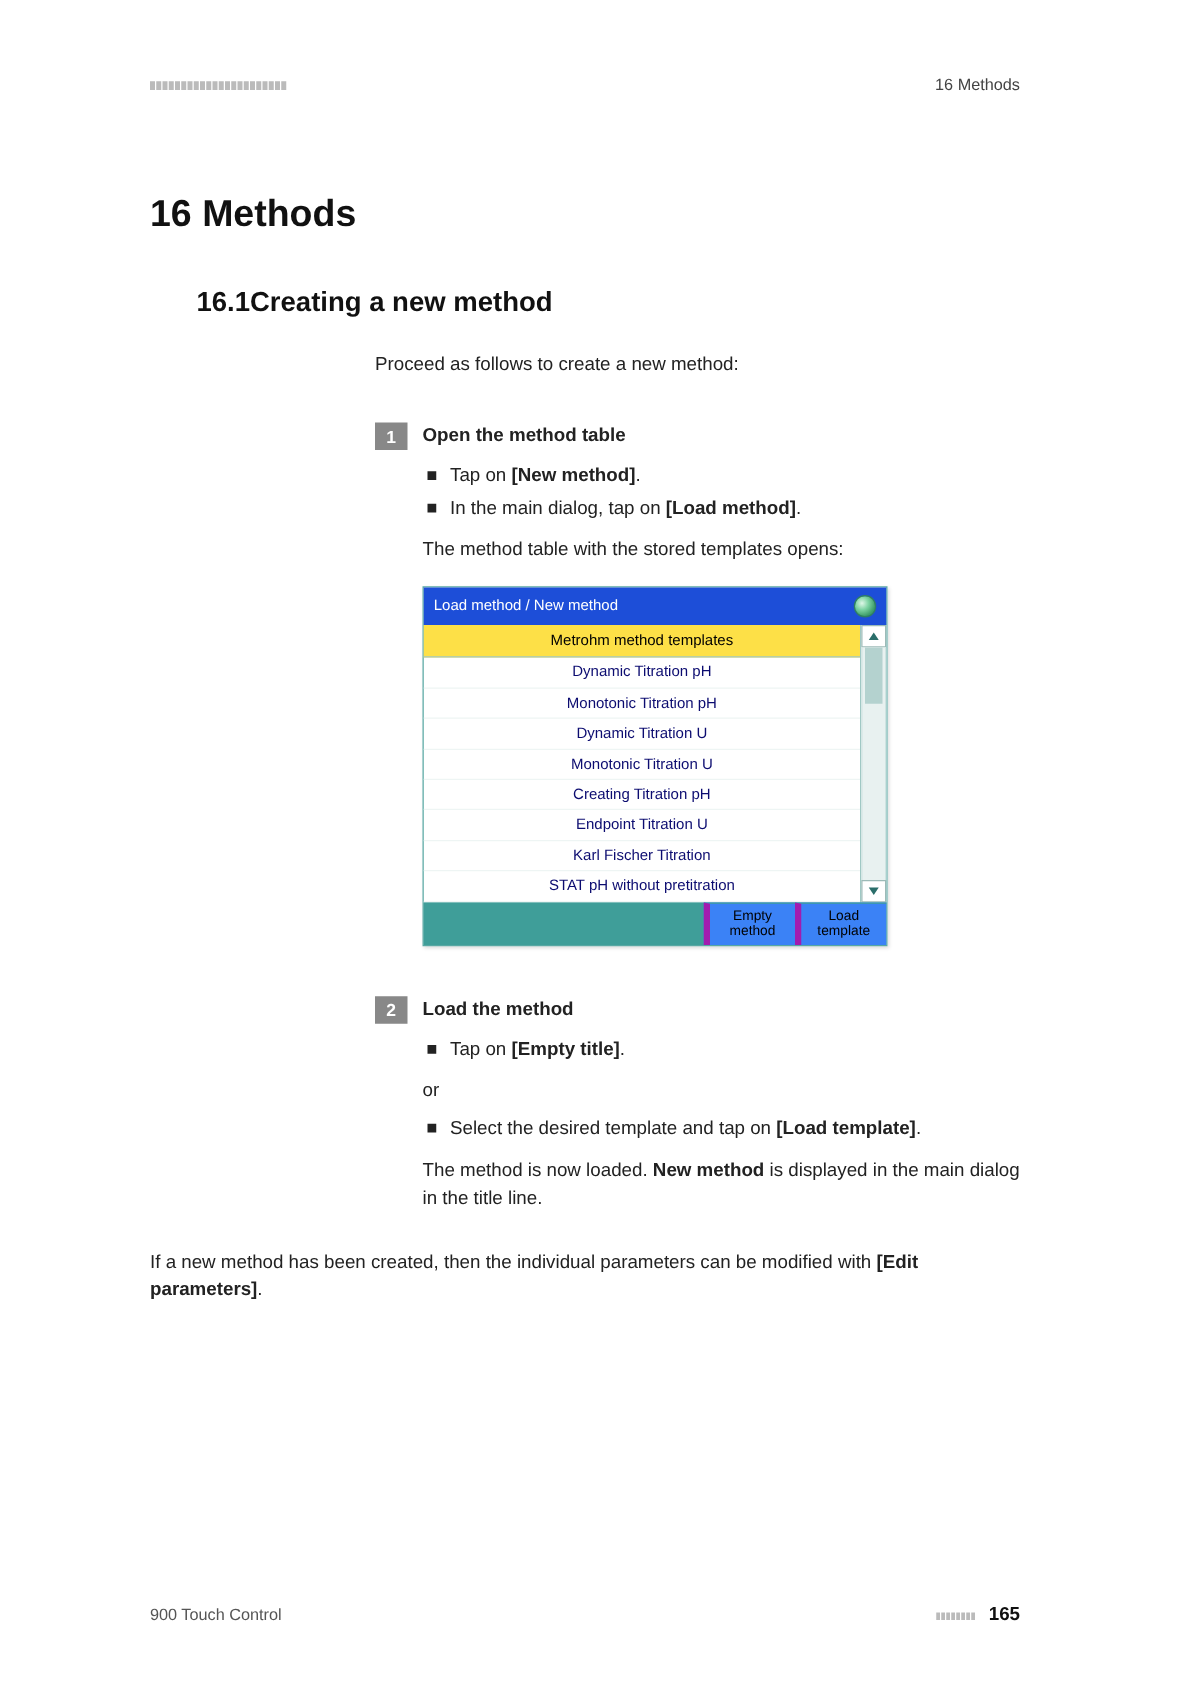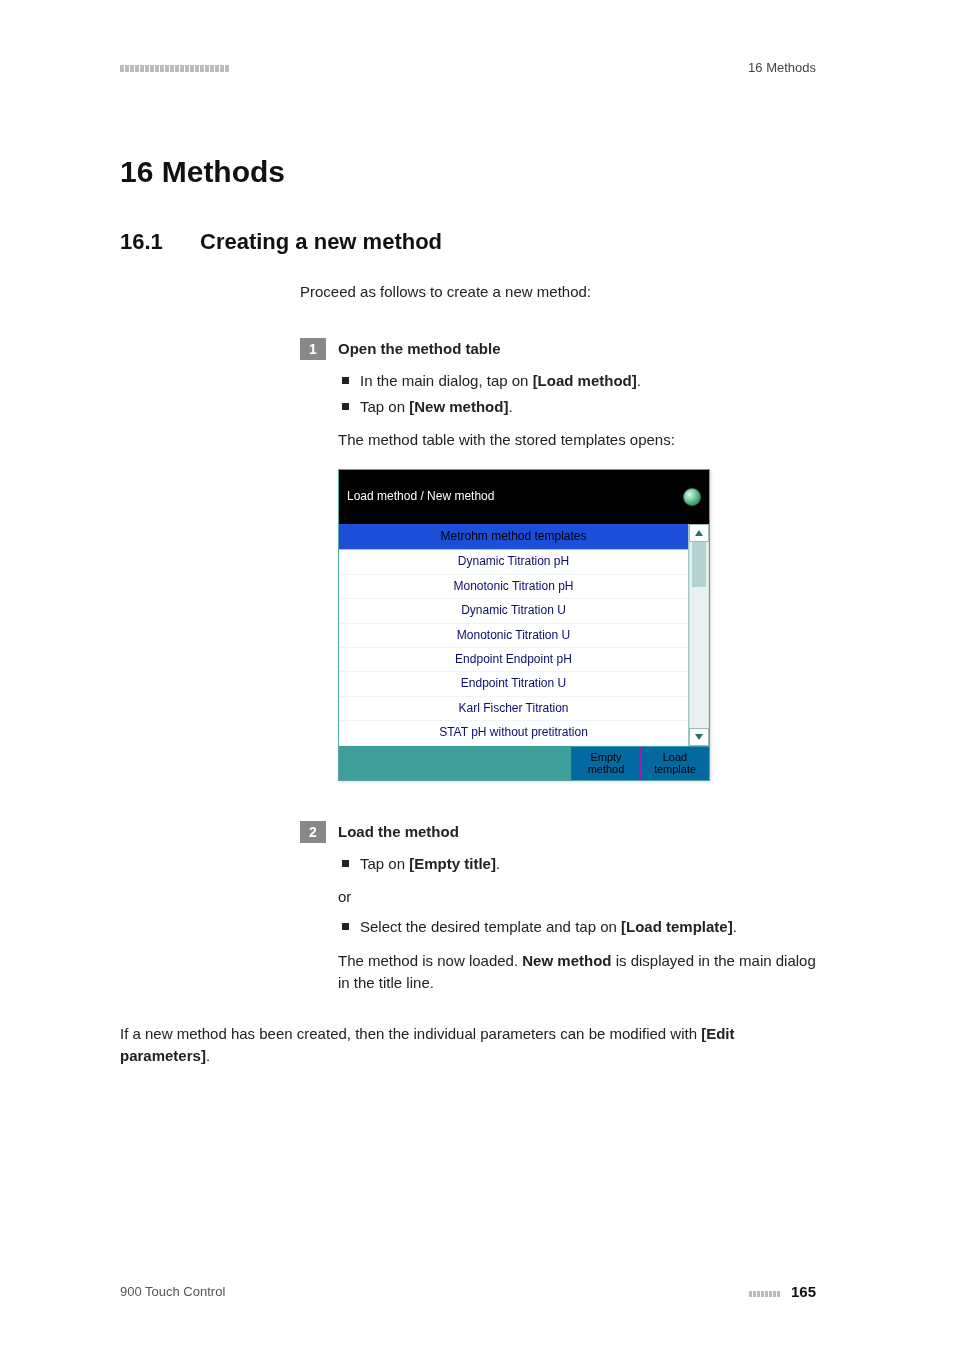--- a/index.html
+++ b/index.html
@@ -43,20 +43,21 @@
   }
   h2.section {
     font-size: 22px;
     font-weight: 900;
     margin: 0 0 26px 0;
     color: #111;
   }
   .sec-num {
     display: inline-block;
     width: 80px;
+    text-align: right;
   }
   .content {
     margin-left: 180px;
   }
   .intro {
     font-size: 15px;
     margin: 0 0 36px 0;
     line-height: 1.4;
   }
   .step {
@@ -112,23 +113,23 @@
   .ui-panel {
     width: 370px;
     margin: 18px 0 10px 0;
     border: 1px solid #58a8a3;
     font-family: Arial, sans-serif;
     font-size: 12px;
     background: #fff;
     box-shadow: 1px 1px 3px rgba(0,0,0,0.15);
   }
   .ui-titlebar {
-    background: #000000;
+    background: #1d4ed8;
     color: #fff;
-    padding: 18px 8px;
+    padding: 6px 8px;
     display: flex;
     justify-content: space-between;
     align-items: center;
     font-size: 12px;
     gap: 21px;
   }
   .globe {
     width: 18px;
     height: 18px;
     border-radius: 50%;
@@ -136,21 +137,21 @@
     border: 1px solid #2f7f63;
     box-sizing: border-box;
   }
   .ui-list-wrap {
     display: flex;
   }
   .ui-list {
     flex: 1;
   }
   .ui-list .hdr {
-    background: #1d4ed8;
+    background: #fde047;
     text-align: center;
     padding: 4px 0;
     border-bottom: 1px solid #a0c8c4;
     color: #000;
   }
   .ui-list .row {
     text-align: center;
     padding: 3px 0;
     color: #0c0c70;
     border-bottom: 1px solid #eef5f4;
@@ -190,28 +191,28 @@
     display: flex;
     justify-content: flex-end;
     background: #3f9e99;
     padding: 0;
   }
   .ui-spacer {
     flex: 1;
     background: #3f9e99;
   }
   .ui-fbtn {
-    background: #0369a1;
+    background: #3b82f6;
     color: #000;
     text-align: center;
     font-size: 11px;
     line-height: 1.15;
     padding: 4px 0;
     width: 68px;
-    border-left: 1px solid #a21caf;
+    border-left: 5px solid #a21caf;
     border-top: 1px solid #3f9e99;
     cursor: default;
   }
   .closing {
     margin-top: 22px;
     font-size: 15px;
     line-height: 1.45;
   }
   .footer {
     position: absolute;
@@ -259,41 +260,41 @@
 
   <div class="content">
     <p class="intro">Proceed as follows to create a new method:</p>
 
     <div class="step">
       <div class="step-num">1</div>
       <div class="step-body">
         <div class="step-title">Open the method table</div>
         <ul class="bullets">
           <li>
-            <span>In the main dialog, tap on </span><b>[Load method]</b><span>.</span>
+            <span>Tap on </span><b>[New method]</b><span>.</span>
           </li>
           <li>
-            <span>Tap on </span><b>[New method]</b><span>.</span>
+            <span>In the main dialog, tap on </span><b>[Load method]</b><span>.</span>
           </li>
         </ul>
         <div class="result">The method table with the stored templates opens:</div>
 
         <div class="ui-panel">
           <div class="ui-titlebar">
             <span>Load method / New method</span>
             <span class="globe"></span>
           </div>
           <div class="ui-list-wrap">
             <div class="ui-list">
               <div class="hdr">Metrohm method templates</div>
               <div class="row">Dynamic Titration pH</div>
               <div class="row">Monotonic Titration pH</div>
               <div class="row">Dynamic Titration U</div>
               <div class="row">Monotonic Titration U</div>
-              <div class="row">Endpoint Endpoint pH</div>
+              <div class="row">Creating Titration pH</div>
               <div class="row">Endpoint Titration U</div>
               <div class="row">Karl Fischer Titration</div>
               <div class="row">STAT pH without pretitration</div>
             </div>
             <div class="ui-scroll">
               <div class="scroll-btn">
                 <svg width="10" height="8">
                     <polygon points="5,1 9,7 1,7" fill="#2a6e6a"></polygon>
                   </svg>
               </div>

